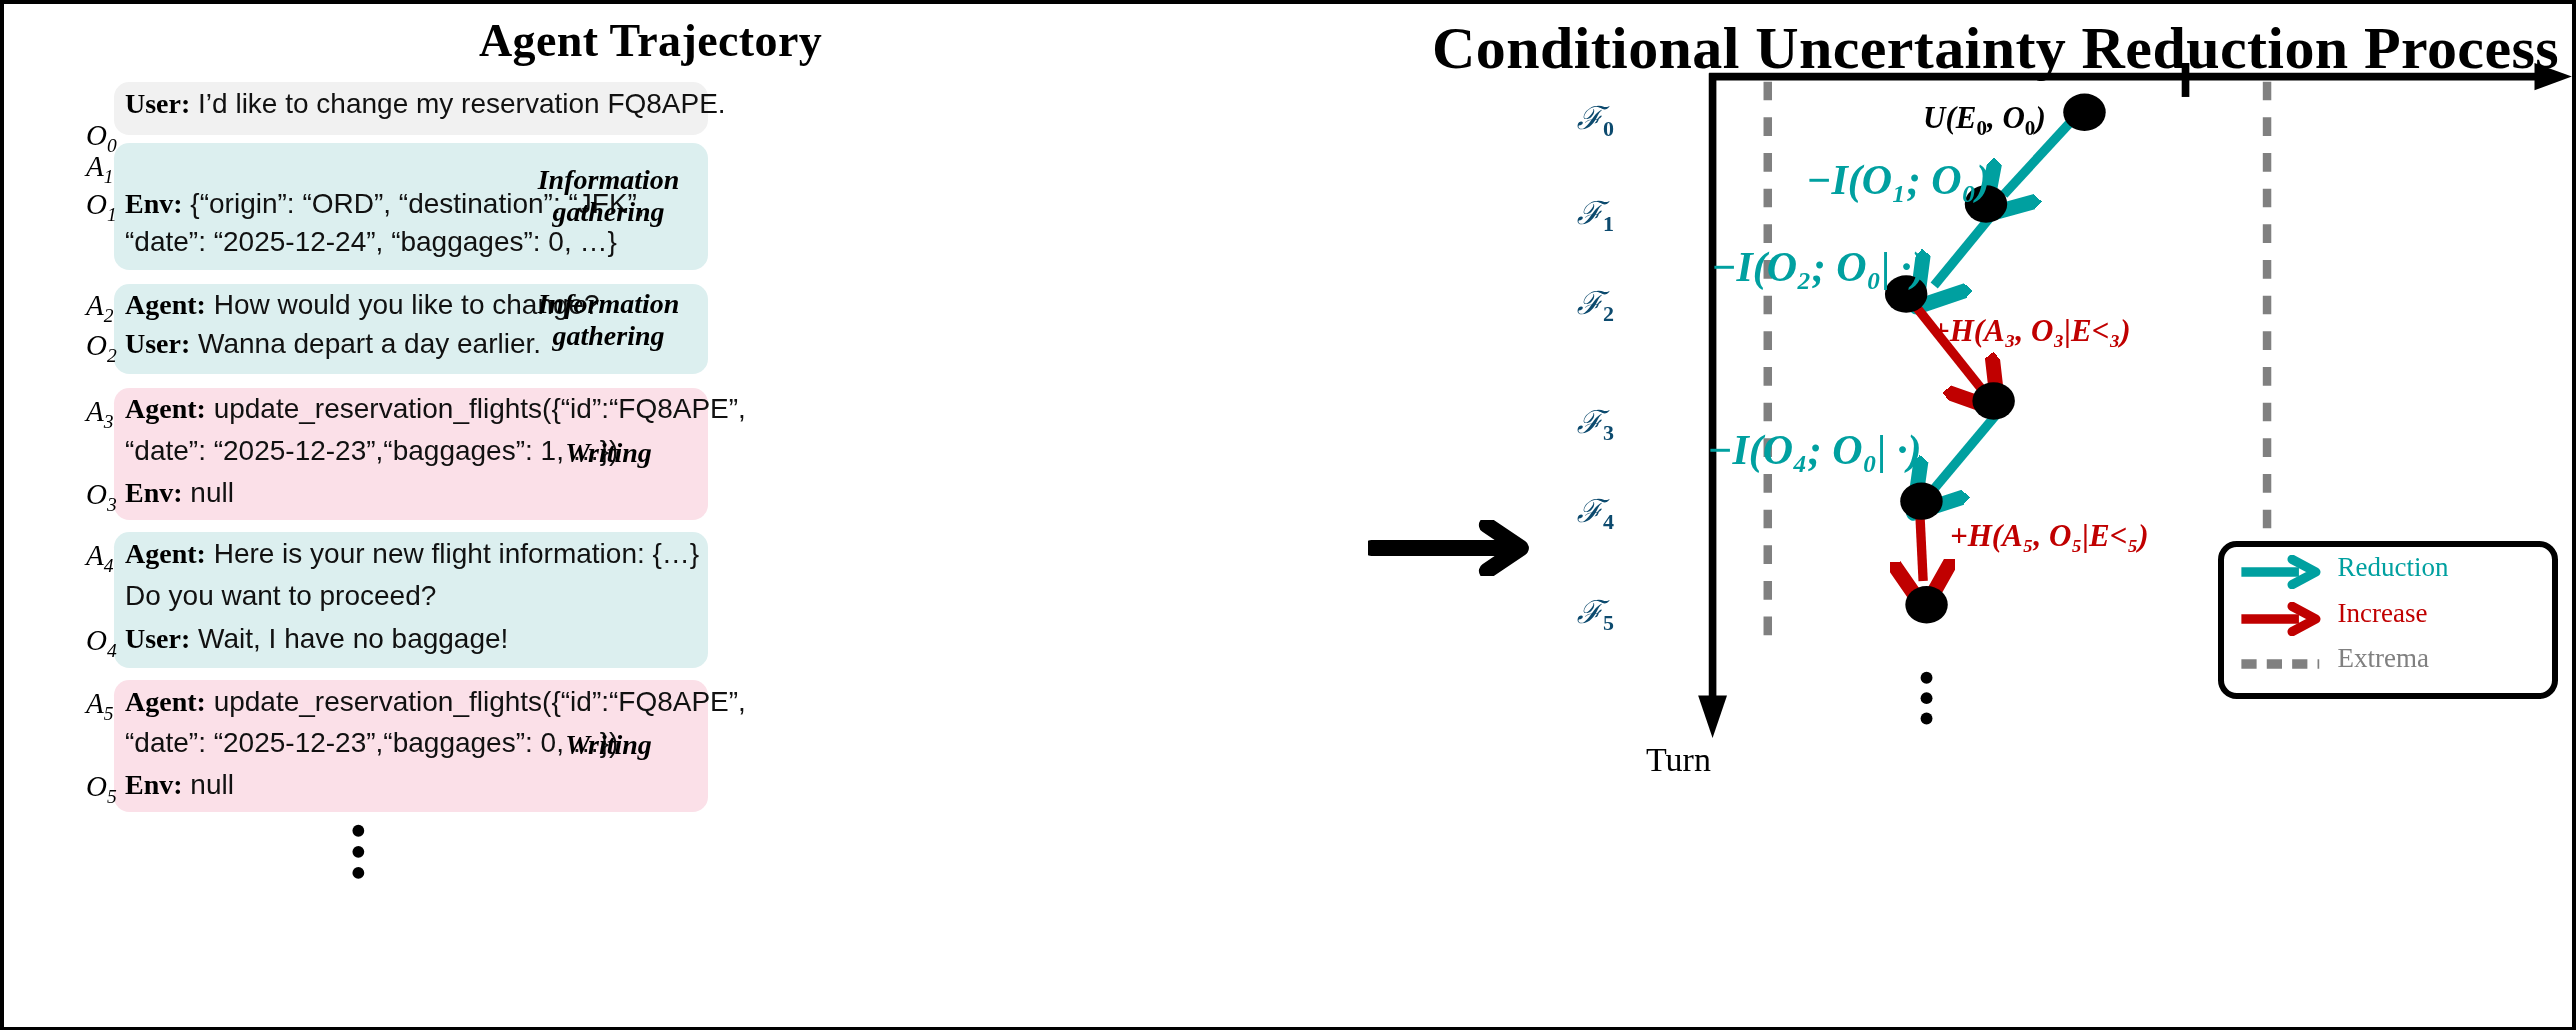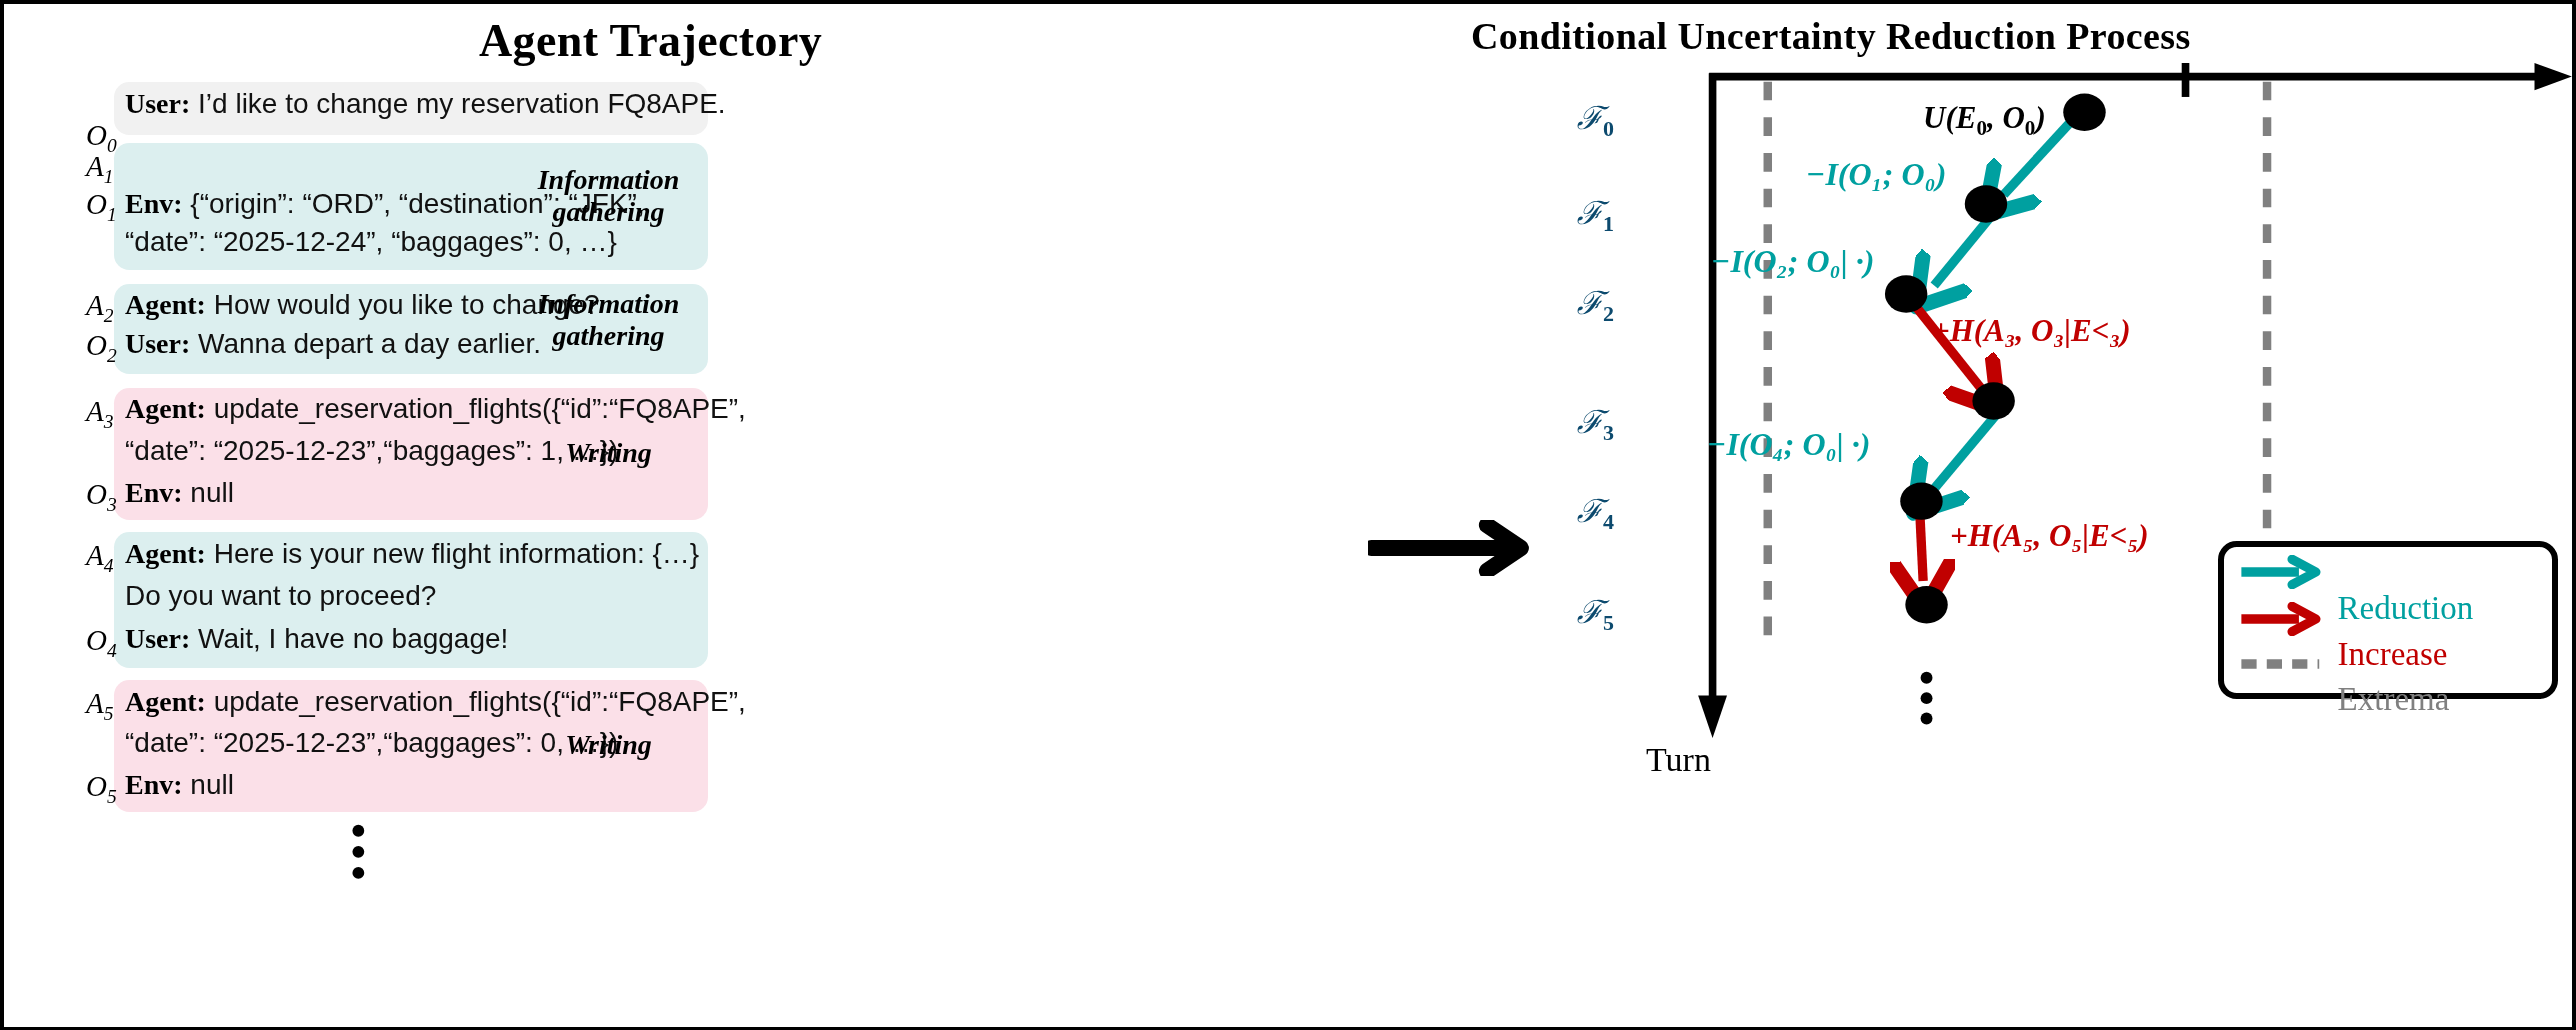--- a/index.html
+++ b/index.html
@@ -5,21 +5,21 @@
   html,body{margin:0;padding:0;background:#ffffff;}
   body{width:2576px;height:1031px;overflow:hidden;
        font-family:"Liberation Serif","DejaVu Serif",serif;}
   #page{position:relative;width:2576px;height:1031px;box-sizing:border-box;
         border:4.2px solid #000;background:#fff;}
 
   
   .title{position:absolute;font-weight:bold;color:#000;white-space:nowrap;
          font-family:"Liberation Serif","DejaVu Serif",serif;}
   #title-left{left:475px;top:10.2px;font-size:46px;letter-spacing:0.4px;}
-  #title-right{left:1467px;top:10.2px;font-size:38px;letter-spacing:0.4px;}
+  #title-right{left:1428px;top:10.2px;font-size:60px;letter-spacing:0.4px;}
 
   
   #trajectory{position:absolute;left:0;top:68px;width:1358px;height:917px;}
   .bubble{position:absolute;border-radius:15.3px;box-sizing:border-box;}
   .bub-gray{background:#f1f1f1;}
   .bub-teal{background:#dcefef;}
   .bub-pink{position:absolute;background:#fbe0e8;border-radius:15.3px;box-sizing:border-box;}
   .idx{position:absolute;font-style:italic;font-size:29px;color:#000;
        font-family:"Liberation Serif","DejaVu Serif",serif;white-space:nowrap;}
   .idx sub{font-size:19.5px;font-style:italic;}
@@ -36,30 +36,30 @@
   
   #diagram{position:absolute;left:1554px;top:59px;width:1019px;height:951px;}
   .flabel{position:absolute;font-style:italic;font-size:32px;color:#0c4a6e;
           font-family:"Liberation Serif","DejaVu Serif",serif;white-space:nowrap;}
   .flabel sub{font-size:22px;font-style:normal;font-weight:bold;}
   .axis-cap{position:absolute;font-size:34px;color:#000;white-space:nowrap;
             font-family:"Liberation Serif","DejaVu Serif",serif;}
   .eqn{position:absolute;font-weight:bold;font-style:italic;white-space:nowrap;
        font-family:"Liberation Serif","DejaVu Serif",serif;}
   .eqn sub{font-style:normal;font-size:.68em;font-weight:bold;}
-  .eq-teal{color:#00A0A0;font-size:32px;}
+  .eq-teal{color:#00A0A0;font-size:42px;}
   .eq-red{color:#C00000;font-size:31px;}
   .eq-black{color:#000;font-size:31px;}
 
   
   #legend{position:absolute;left:2214px;top:537px;width:340px;height:158px;
           border:6px solid #000;border-radius:18.7px;background:#fff;box-sizing:border-box;}
   .leg-row{position:absolute;height:39px;}
-  .leg-txt{position:absolute;left:100px;font-size:33px;white-space:nowrap;
-           font-family:"Liberation Serif","DejaVu Serif",serif;margin-top:38px;}
+  .leg-txt{position:absolute;left:100px;font-size:27px;white-space:nowrap;
+           font-family:"Liberation Serif","DejaVu Serif",serif;}
   .leg-teal{color:#00A0A0;} .leg-red{color:#C00000;} .leg-gray{color:#808080;}
 </style>
 </head>
 <body>
 
 <div id="page">
 
   <div class="title" id="title-left">Agent Trajectory</div>
   <div class="title" id="title-right">Conditional Uncertainty Reduction Process</div>
 

